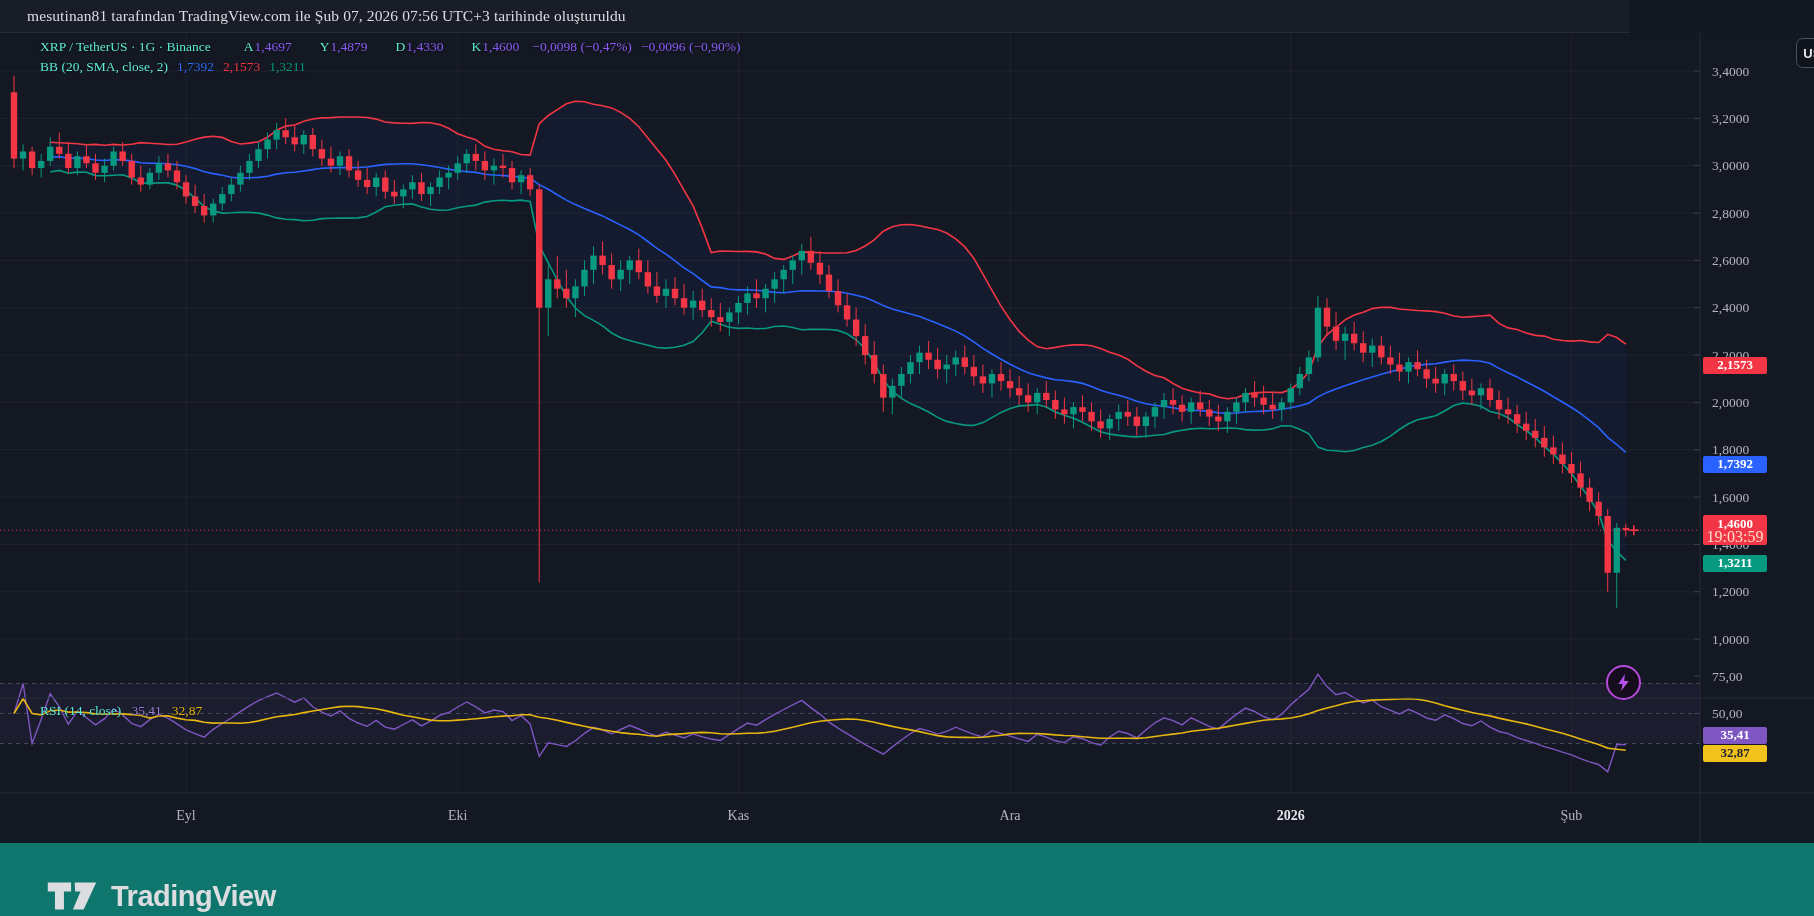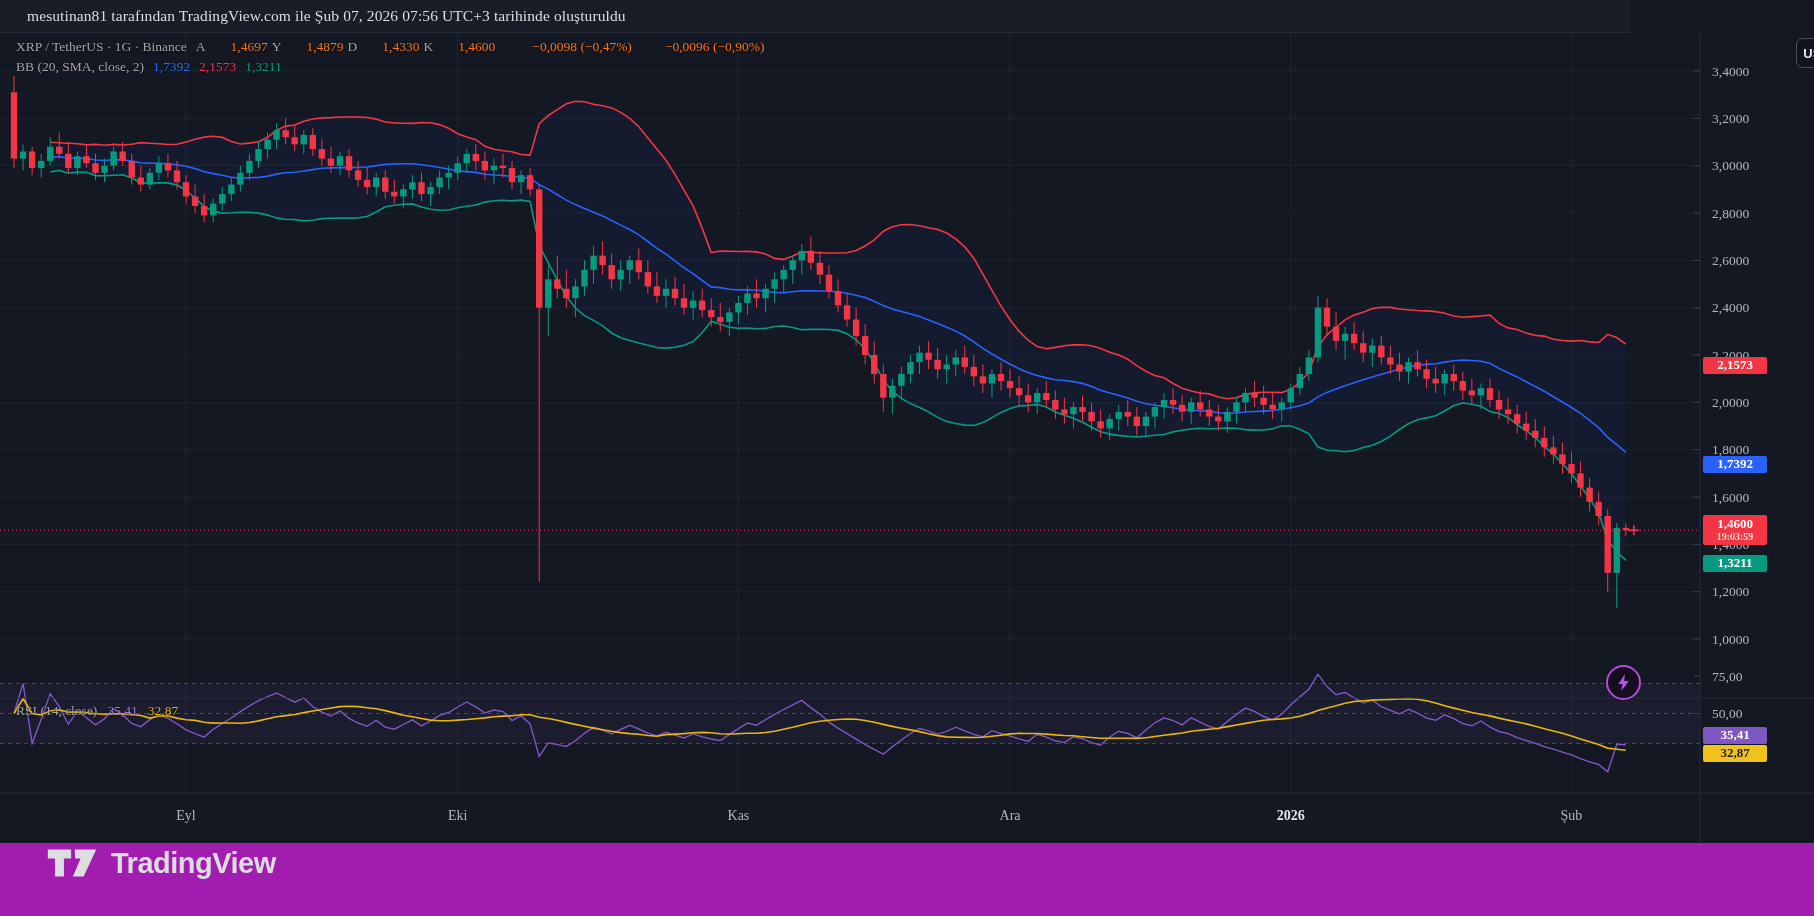--- a/index.html
+++ b/index.html
@@ -8,45 +8,45 @@
   
   .topbar{position:absolute;left:0;top:0;width:1630px;height:33px;background:#191d27;
     border-bottom:1px solid #262b36;display:flex;align-items:center;padding-left:27px;}
   .topbar span{color:#dcdde2;font-size:15.5px;letter-spacing:.1px;}
   
   .chart{position:absolute;left:0;top:33px;width:1814px;height:810px;background:#141822;}
   #chart-svg{position:absolute;left:0;top:0;}
   
   .legend{position:absolute;display:flex;align-items:center;gap:9px;font-size:13.5px;color:#d1d4dc;
     white-space:nowrap;text-shadow:0 1px 2px rgba(0,0,0,.55);}
-  .legend .lbl{color:#a3a3a3;}
-  .legend .red{color:#f97316;margin-left:24px;}
+  .legend .lbl{color:#5eead4;margin-left:24px;}
+  .legend .red{color:#8b5cf6;}
   .ohlc-item{display:inline-flex;gap:1px;margin-right:4px;}
   .bb-basis{color:#2d6bf5;}
   .bb-upper{color:#f23645;}
   .bb-lower{color:#089981;}
   .rsi-val{color:#9b7bd8;}
   .rsi-ma{color:#e5b10a;}
   
   .usdt{position:absolute;left:1760px;top:5px;width:50px;height:30px;border-radius:7px;
     background:#10141d;border:1.5px solid #4c505c;color:#e8e9ec;
     font-family:"Liberation Sans",sans-serif;font-weight:bold;font-size:13px;cursor:pointer;margin-left:36px;}
   
   .badge{position:absolute;left:1703px;width:64px;height:17px;border-radius:2px;display:flex;
     flex-direction:column;align-items:center;justify-content:center;
     font-size:13px;font-weight:bold;line-height:14px;}
   .badge.tall{height:30px;}
-  .badge .cd{font-size:10px;font-weight:bold;color:#ffddc9;line-height:12px;}
+  .badge .cd{font-size:16px;font-weight:normal;color:#ffddc9;line-height:12px;}
   
   .bolt{position:absolute;left:1606px;top:632px;width:35px;height:35px;border-radius:50%;
     border:2px solid #b44bd9;background:rgba(22,12,30,.92);display:flex;align-items:center;
     justify-content:center;cursor:pointer;}
   
-  .footer{position:absolute;left:0;top:843px;width:1814px;height:73px;background:#a21caf;
-    display:flex;align-items:flex-start;padding-left:46px;}
+  .footer{position:absolute;left:0;top:843px;width:1814px;height:73px;background:#0f766e;
+    display:flex;align-items:flex-end;padding-left:46px;}
   .tvlogo{display:flex;align-items:center;gap:13px;cursor:pointer;}
   .tvlogo span{font-family:"Liberation Sans",sans-serif;font-weight:bold;font-size:29px;
     color:#dcdde0;letter-spacing:-.5px;}
 </style>
 </head>
 <body>
 
 <div class="topbar">
   <span>mesutinan81 tarafından TradingView.com ile Şub 07, 2026 07:56 UTC+3 tarihinde oluşturuldu</span>
 </div>

